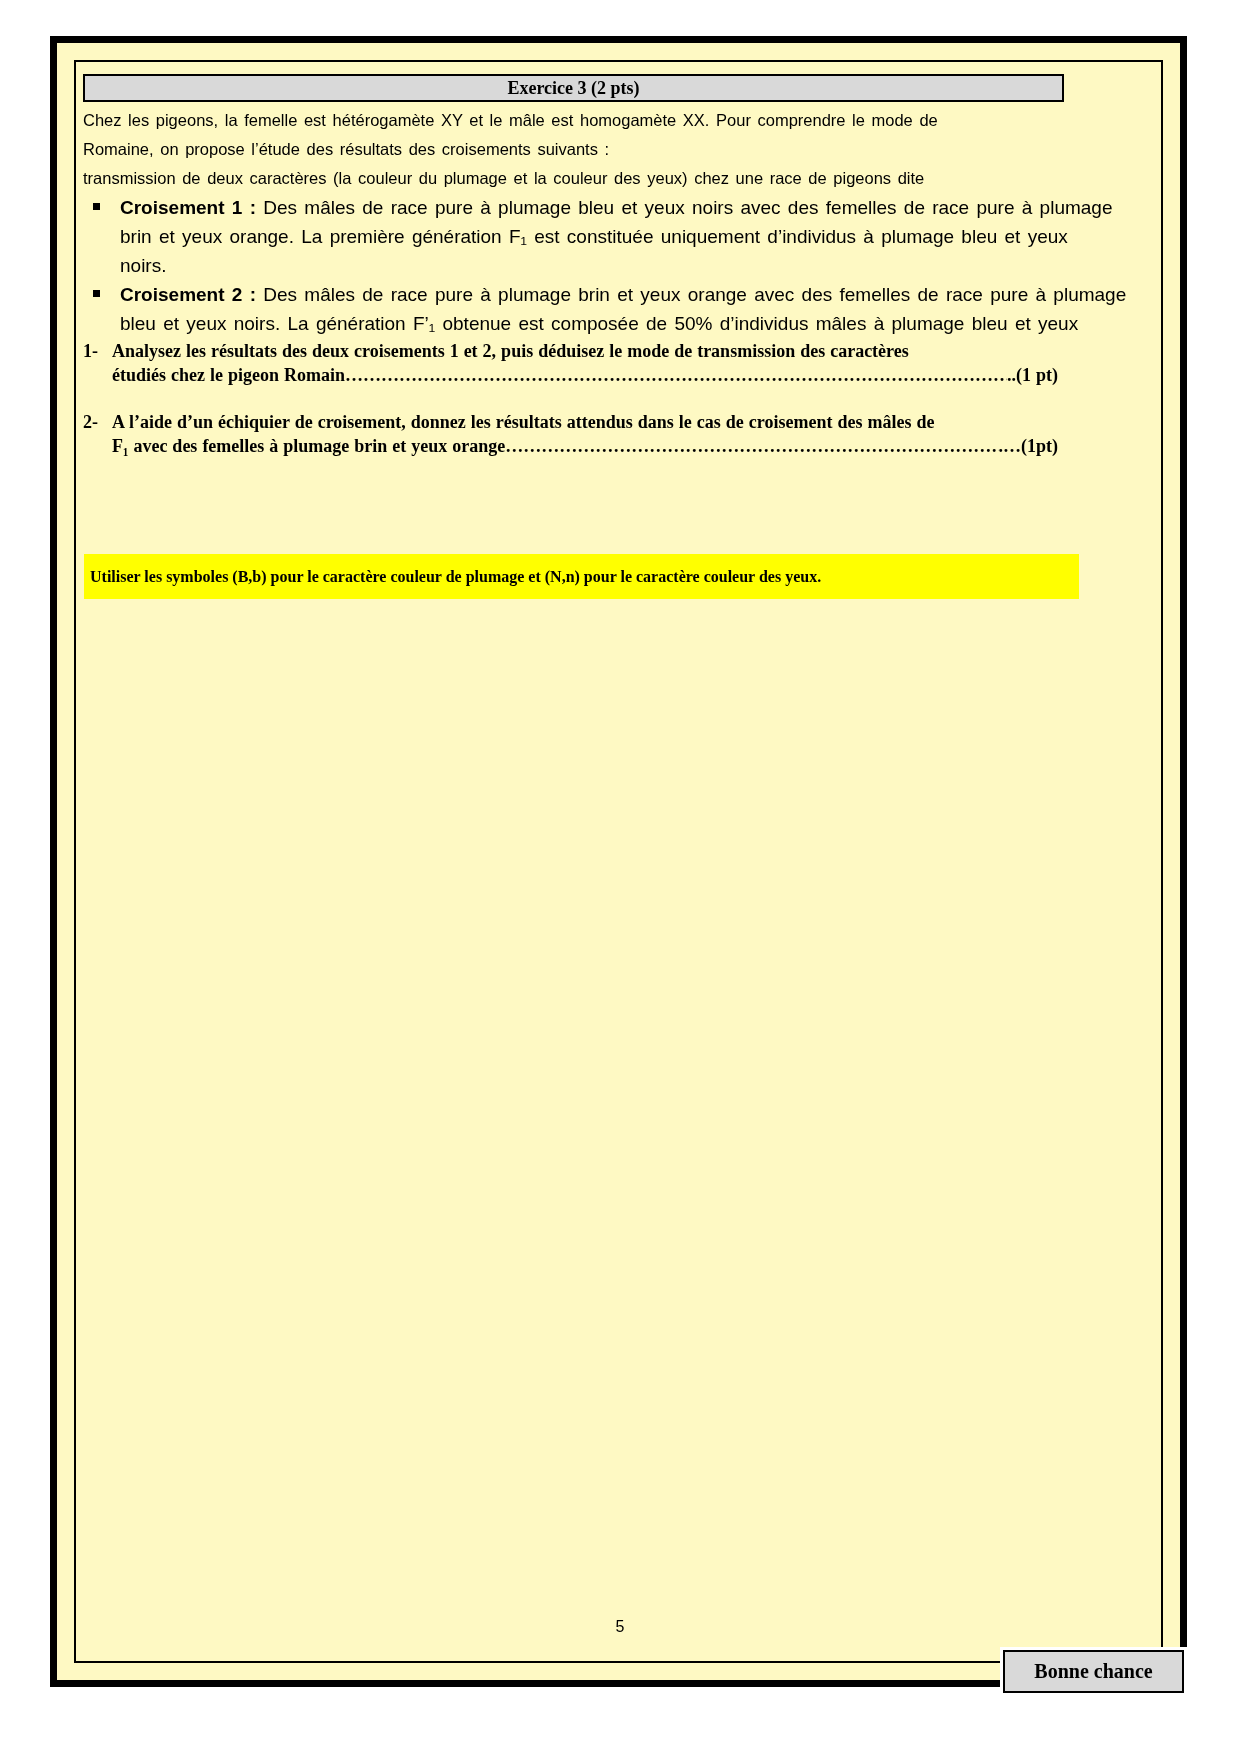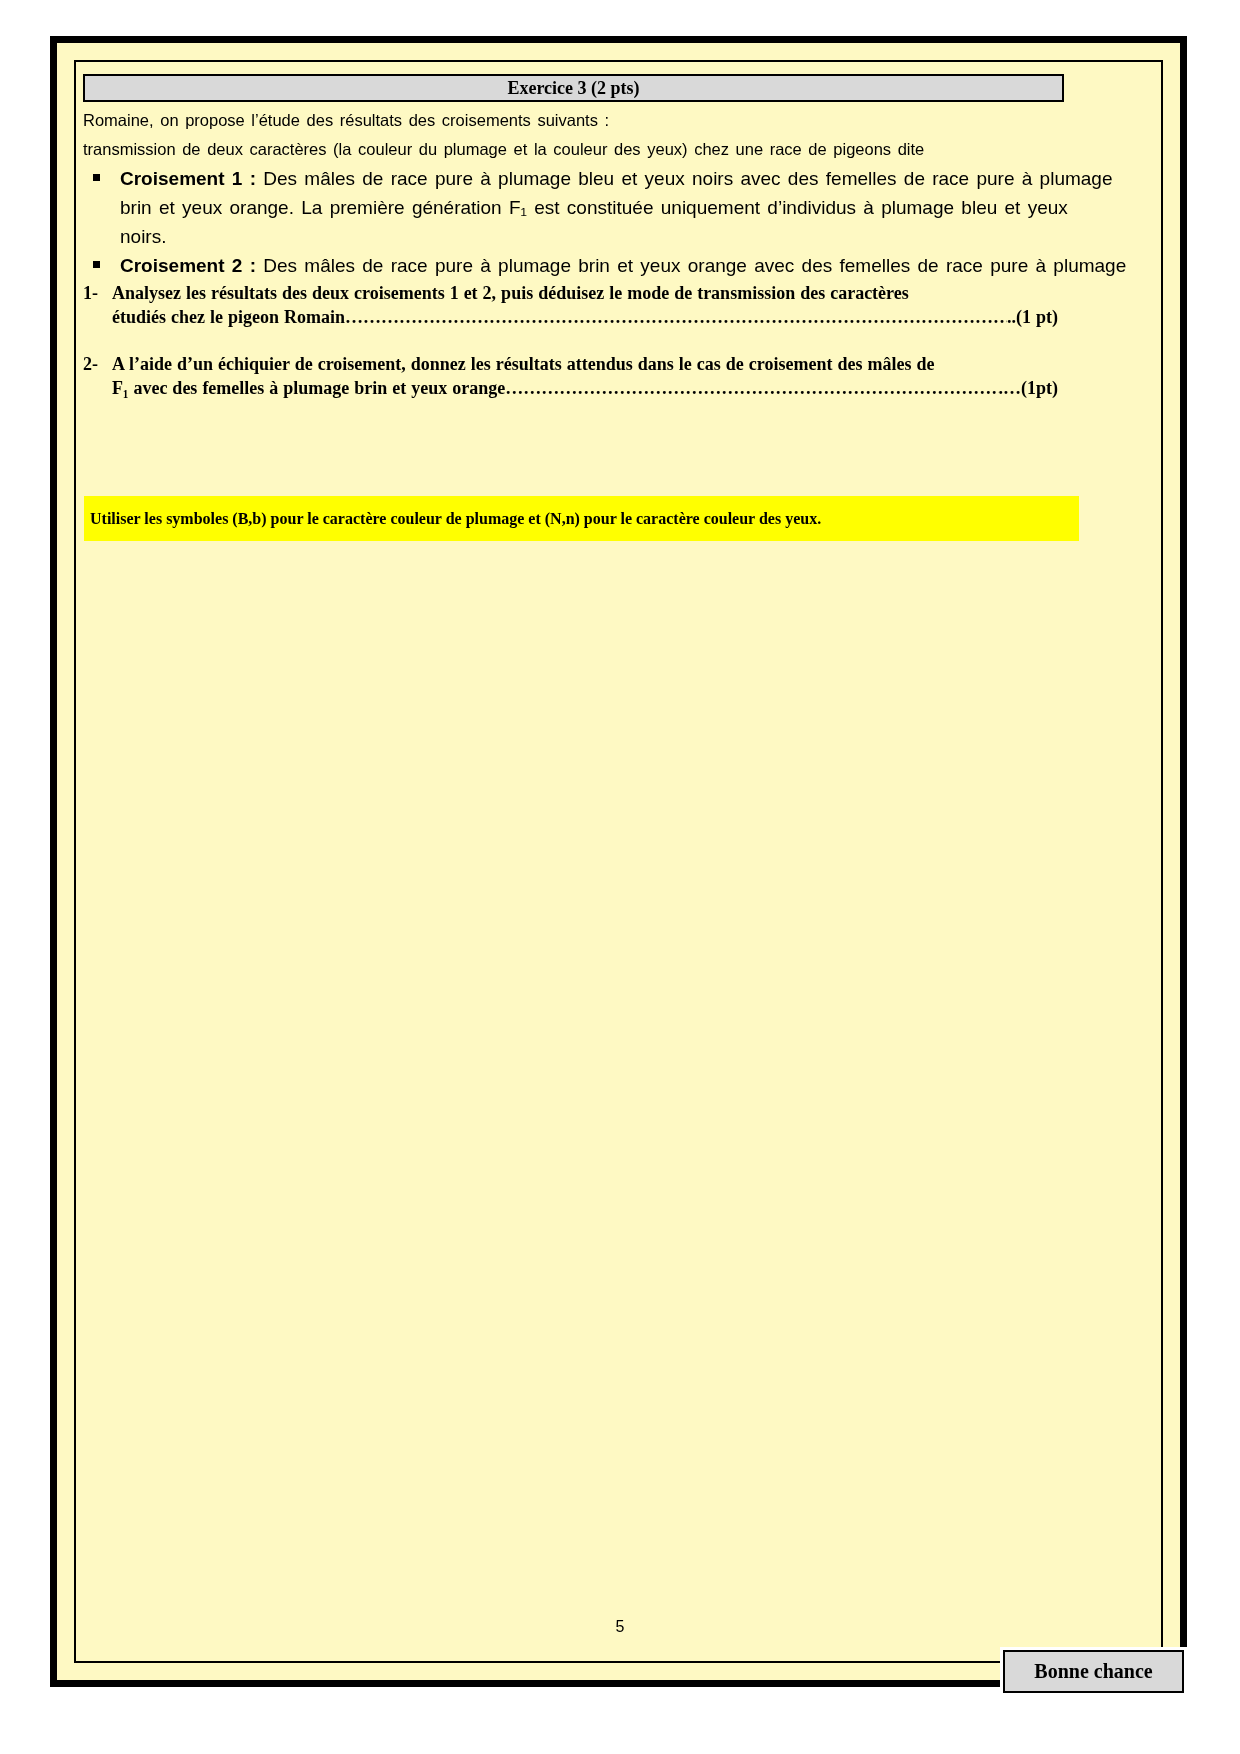--- a/index.html
+++ b/index.html
@@ -65,20 +65,21 @@
 
 <div class="frame">
   <div class="frame-inner">
     <div class="content">
 
       <div class="exo-header">
         <span>Exercice 3 (2 pts)</span>
       </div>
 
       <div class="intro">
+        <div class="line">Chez les pigeons, la femelle est hétérogamète XY et le mâle est homogamète XX. Pour comprendre le mode de</div>
         <div class="line">Romaine, on propose l’étude des résultats des croisements suivants :</div>
         <div class="line">transmission de deux caractères (la couleur du plumage et la couleur des yeux) chez une race de pigeons dite</div>
       </div>
 
       <div class="bullets">
 
         <div class="bullet">
           <div class="marker">
             <span class="sq"></span>
           </div>
@@ -88,20 +89,21 @@
             <div class="line">noirs.</div>
           </div>
         </div>
 
         <div class="bullet">
           <div class="marker">
             <span class="sq"></span>
           </div>
           <div class="btext">
             <div class="line"><span class="clabel">Croisement 2 :</span><span> Des mâles de race pure à plumage brin et yeux orange avec des femelles de race pure à plumage</span></div>
+            <div class="line">bleu et yeux noirs. La génération F’₁ obtenue est composée de 50% d’individus mâles à plumage bleu et yeux</div>
           </div>
         </div>
 
       </div>
 
       <div class="questions">
 
         <div class="question">
           <div class="qnum">1-</div>
           <div class="qbody">

